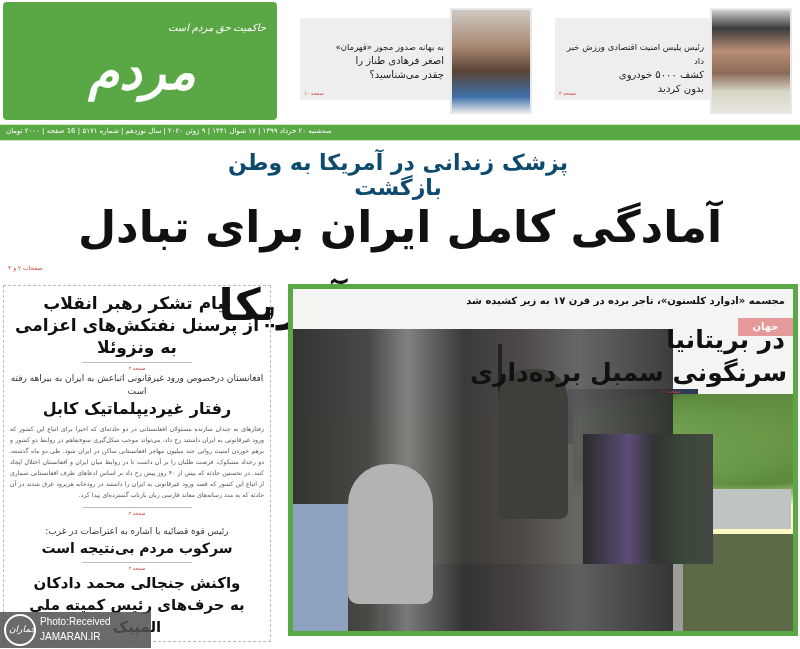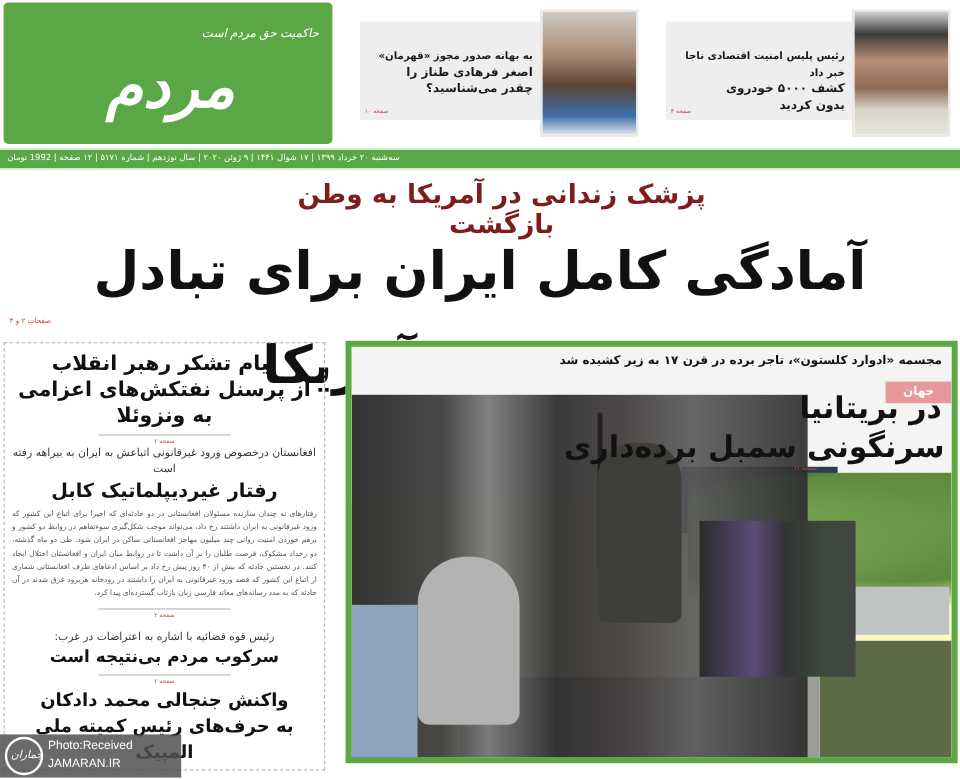--- a/index.html
+++ b/index.html
@@ -18,43 +18,43 @@
   .logo-title {
     position: absolute; left: 8px; top: 30px; width: 262px; text-align: center;
     color: #fff; font-family: "DejaVu Serif", serif; font-size: 50px; font-weight: bold; font-style: italic;
     letter-spacing: -2px; line-height: 80px;
   }
   .teaser {
     position: absolute; top: 18px; height: 82px; background: #eeeeee;
   }
   .teaser .t-text {
     position: absolute; right: 6px; top: 22px; text-align: right;
-    font-size: 10px; font-weight: bold; line-height: 14px; color: #1a1a1a;
+    font-size: 10px; font-weight: normal; line-height: 14px; color: #1a1a1a;
   }
   .teaser .t-page {
     position: absolute; left: 4px; bottom: 4px; font-size: 5px; color: #d0443f;
   }
   .teaser-photo {
     position: absolute; top: 8px; width: 82px; height: 106px; border: 2px solid #e8e8e8;
     overflow: hidden;
   }
   .photo-fill { width: 100%; height: 100%; }
 
   .date-strip {
     position: absolute; left: 0; top: 124px; width: 800px; height: 17px;
     background: #5aa845; border-top: 1px solid #cfe7c6; border-bottom: 1px solid #cfe7c6;
   }
   .date-strip .date-text {
     position: absolute; left: 6px; top: 2px; color: #fff; font-size: 7px; white-space: nowrap; direction: rtl;
   }
 
   
   .kicker {
-    position: absolute; left: 208px; top: 150px; width: 420px; text-align: center;
-    font-size: 22px; font-weight: bold; color: #7f1d1d;
+    position: absolute; left: 188px; top: 150px; width: 420px; text-align: center;
+    font-size: 22px; font-weight: bold; color: #0c4a6e;
   }
   .main-headline {
     position: absolute; left: 0; top: 188px; width: 800px; text-align: center;
     font-size: 44px; font-weight: 900; color: #111; letter-spacing: -1px; line-height: 78px;
     font-family: "DejaVu Sans", sans-serif;
   }
   .main-page-ref { position: absolute; left: 8px; top: 264px; font-size: 6px; color: #d0443f; }
 
   
   .left-col {
@@ -130,32 +130,32 @@
     <div>چقدر می‌شناسید؟</div>
   </div>
   <div class="t-page">صفحه ۱۰</div>
 </div>
 <div class="teaser-photo" style="left:450px;">
   <div class="photo-fill" style="background:linear-gradient(180deg,#cfc9c3 0%,#a98a74 35%,#5a4436 60%,#3e6fa8 85%,#dfe3ea 100%);"></div>
 </div>
 
 <div class="teaser" style="left:555px; width:155px;">
   <div class="t-text">
-    <div style="font-size:8.5px;">رئیس پلیس امنیت اقتصادی ناجا خبر داد</div>
+    <div style="font-size:8.5px;">رئیس پلیس امنیت اقتصادی ورزش خبر داد</div>
     <div>کشف ۵۰۰۰ خودروی</div>
     <div>بدون کردید</div>
   </div>
   <div class="t-page">صفحه ۴</div>
 </div>
 <div class="teaser-photo" style="left:710px;">
   <div class="photo-fill" style="background:linear-gradient(180deg,#cfcfcf 0%,#3b3b3b 18%,#b98f77 40%,#8a6a58 62%,#d8d6c8 80%,#e7e5dc 100%);"></div>
 </div>
 
 <div class="date-strip">
-  <div class="date-text">سه‌شنبه ۲۰ خرداد ۱۳۹۹ | ۱۷ شوال ۱۴۴۱ | ۹ ژوئن ۲۰۲۰ | سال نوزدهم | شماره ۵۱۷۱ | ۱۲ صفحه | 1992 تومان</div>
+  <div class="date-text">سه‌شنبه ۲۰ خرداد ۱۳۹۹ | ۱۷ شوال ۱۴۴۱ | ۹ ژوئن ۲۰۲۰ | سال نوزدهم | شماره ۵۱۷۱ | 16 صفحه | ۲۰۰۰ تومان</div>
 </div>
 
 <div class="kicker">پزشک زندانی در آمریکا به وطن بازگشت</div>
 <div class="main-headline">آمادگی کامل ایران برای تبادل زندانیان با آمریکا</div>
 <div class="main-page-ref">صفحات ۲ و ۴</div>
 
 <div class="left-col">
   <div>
     <div class="lc-head1">پیام تشکر رهبر انقلاب</div>
     <div class="lc-head1" style="margin-top:0;">از پرسنل نفتکش‌های اعزامی به ونزوئلا</div>

